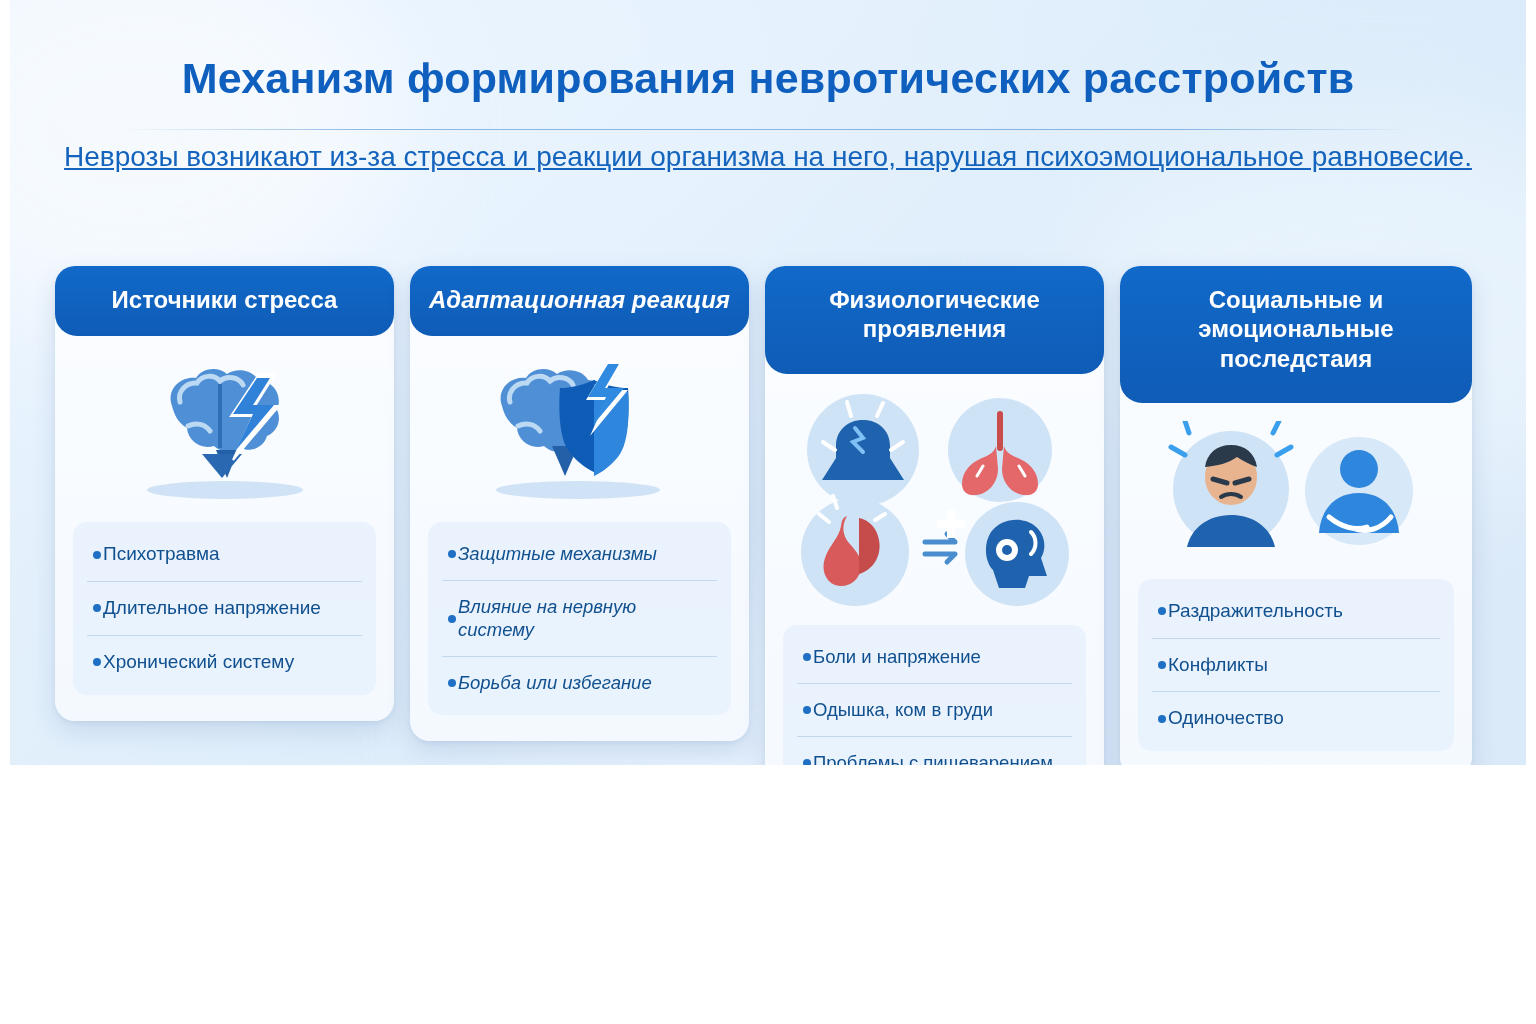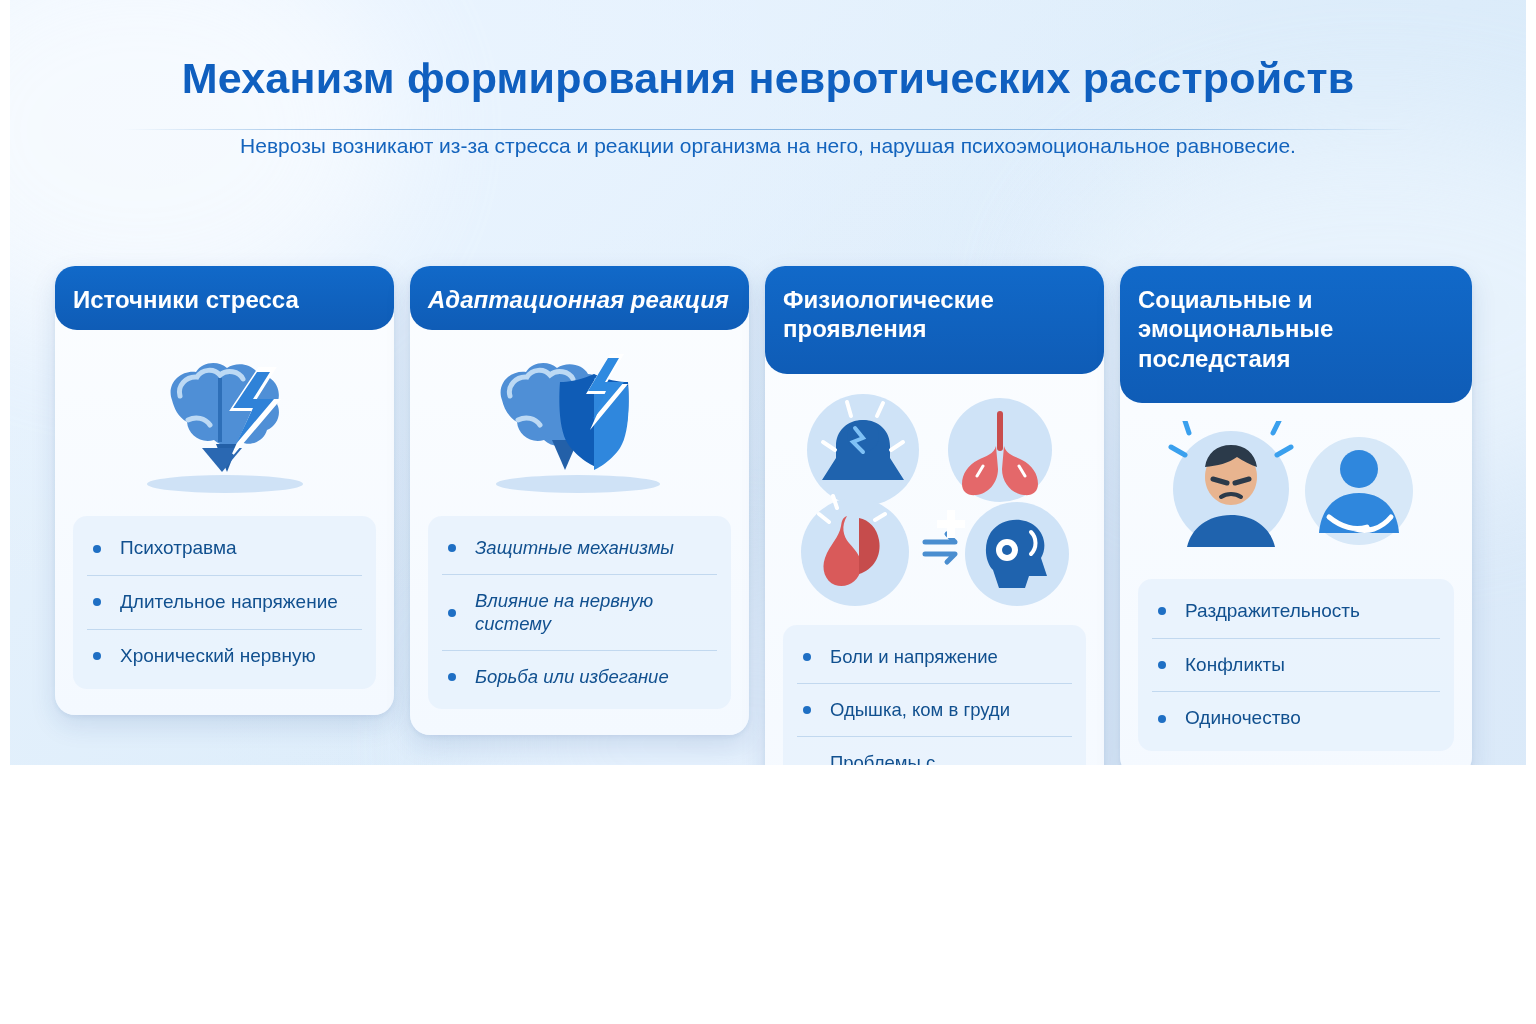--- a/index.html
+++ b/index.html
@@ -51,24 +51,25 @@
     margin: 0 auto;
     padding: 0 80px;
   }
   .title-rule {
     width: 1290px;
     height: 1px;
     background: linear-gradient(to right, rgba(23,110,195,0), rgba(23,110,195,0.45) 18%, rgba(23,110,195,0.45) 82%, rgba(23,110,195,0));
     margin: 26px auto 0;
   }
   .subtitle {
-    margin-top: 4px;
-    font-size: 21px;
+    margin-top: 11px;
+    font-size: 28px;
     color: #1464bd;
     font-weight: 500;
+    text-decoration: underline;
   }
 
   
   .columns {
     position: absolute;
     left: 55px;
     top: 266px;
     width: 1428px;
     display: flex;
     align-items: flex-start;
@@ -82,24 +83,25 @@
     position: relative;
   }
   .card.c1 { width: 339px; }
   .card.c2 { width: 339px; font-style: italic; }
   .card.c3 { width: 339px; }
   .card.c4 { width: 352px; }
 
   .card-head {
     background: linear-gradient(180deg, #1169c9 0%, #0f5cb6 100%);
     color: #ffffff;
+    text-align: center;
     font-size: 24px;
     font-weight: bold;
     line-height: 1.22;
-    padding: 19px 18px 16px;
+    padding: 19px 18px 22px;
     border-bottom-left-radius: 22px;
     border-bottom-right-radius: 22px;
   }
   .card.c3 .card-head { padding-bottom: 30px; }
   .card.c4 .card-head { padding-bottom: 30px; }
 
   .art {
     display: flex;
     align-items: center;
     justify-content: center;
@@ -108,21 +110,21 @@
 
   .list {
     margin: 8px 18px 26px;
     background: rgba(228, 240, 252, 0.72);
     border-radius: 14px;
     padding: 6px 14px;
   }
   .list-item {
     display: flex;
     align-items: center;
-    gap: 19px;
+    gap: 2px;
     font-size: 19px;
     color: #11508f;
     padding: 15px 4px 15px 6px;
     border-bottom: 1px solid rgba(120, 165, 212, 0.35);
   }
   .list-item:last-child { border-bottom: none; }
   .bullet {
     width: 8px;
     height: 8px;
     border-radius: 50%;
@@ -205,21 +207,21 @@
         <div class="list-item">
           <span class="bullet"></span>
           <span class="txt">Психотравма</span>
         </div>
         <div class="list-item">
           <span class="bullet"></span>
           <span class="txt">Длительное напряжение</span>
         </div>
         <div class="list-item">
           <span class="bullet"></span>
-          <span class="txt">Хронический нервную</span>
+          <span class="txt">Хронический систему</span>
         </div>
       </div>
     </div>
 
     <div class="card c2">
       <div class="card-head">Адаптационная реакция</div>
       <div class="art">
         <svg width="240" height="150" viewBox="0 0 240 150" aria-hidden="true">
           <ellipse cx="118" cy="136" rx="82" ry="9" fill="#cfe2f6"></ellipse>
           <path d="M42 52c-6-16 8-30 24-28 6-10 22-12 31-4 10-7 26-4 31 6 16 1 25 16 19 30 5 10 0 22-10 26-3 11-16 17-26 12-8 6-20 5-27-2-13 4-26-5-27-18-9-5-13-14-15-22z" fill="#4f8fd6"></path>

